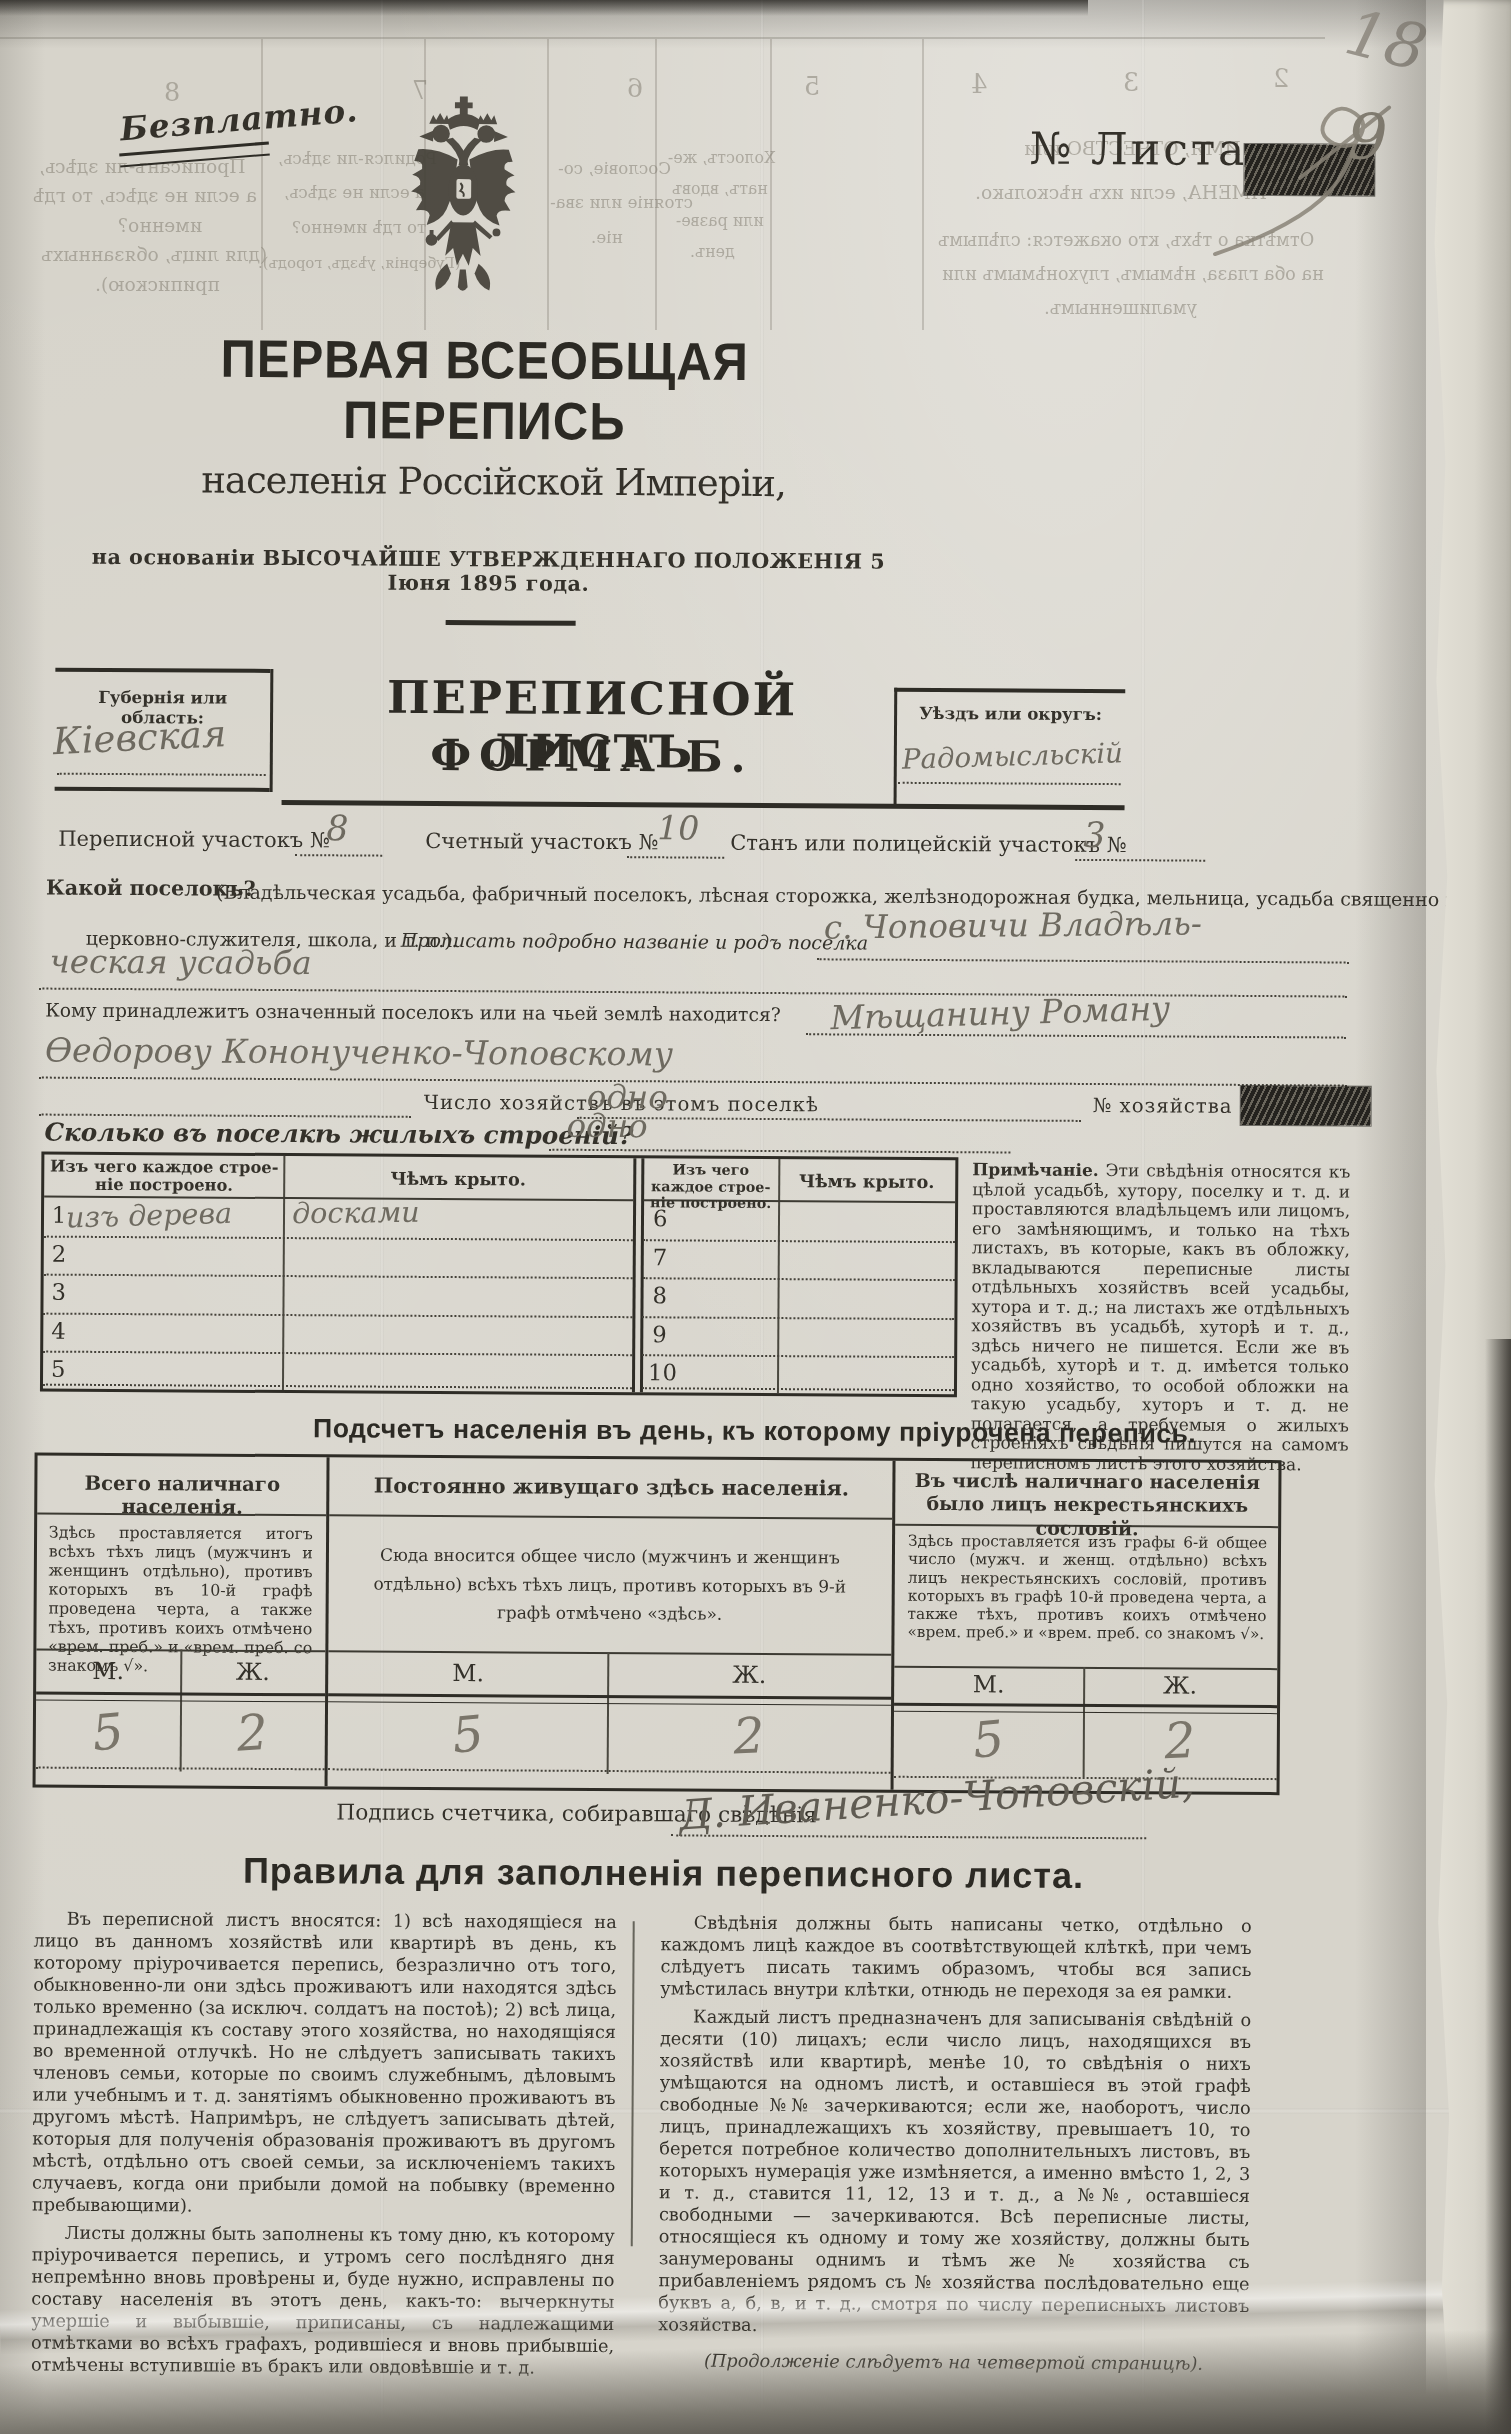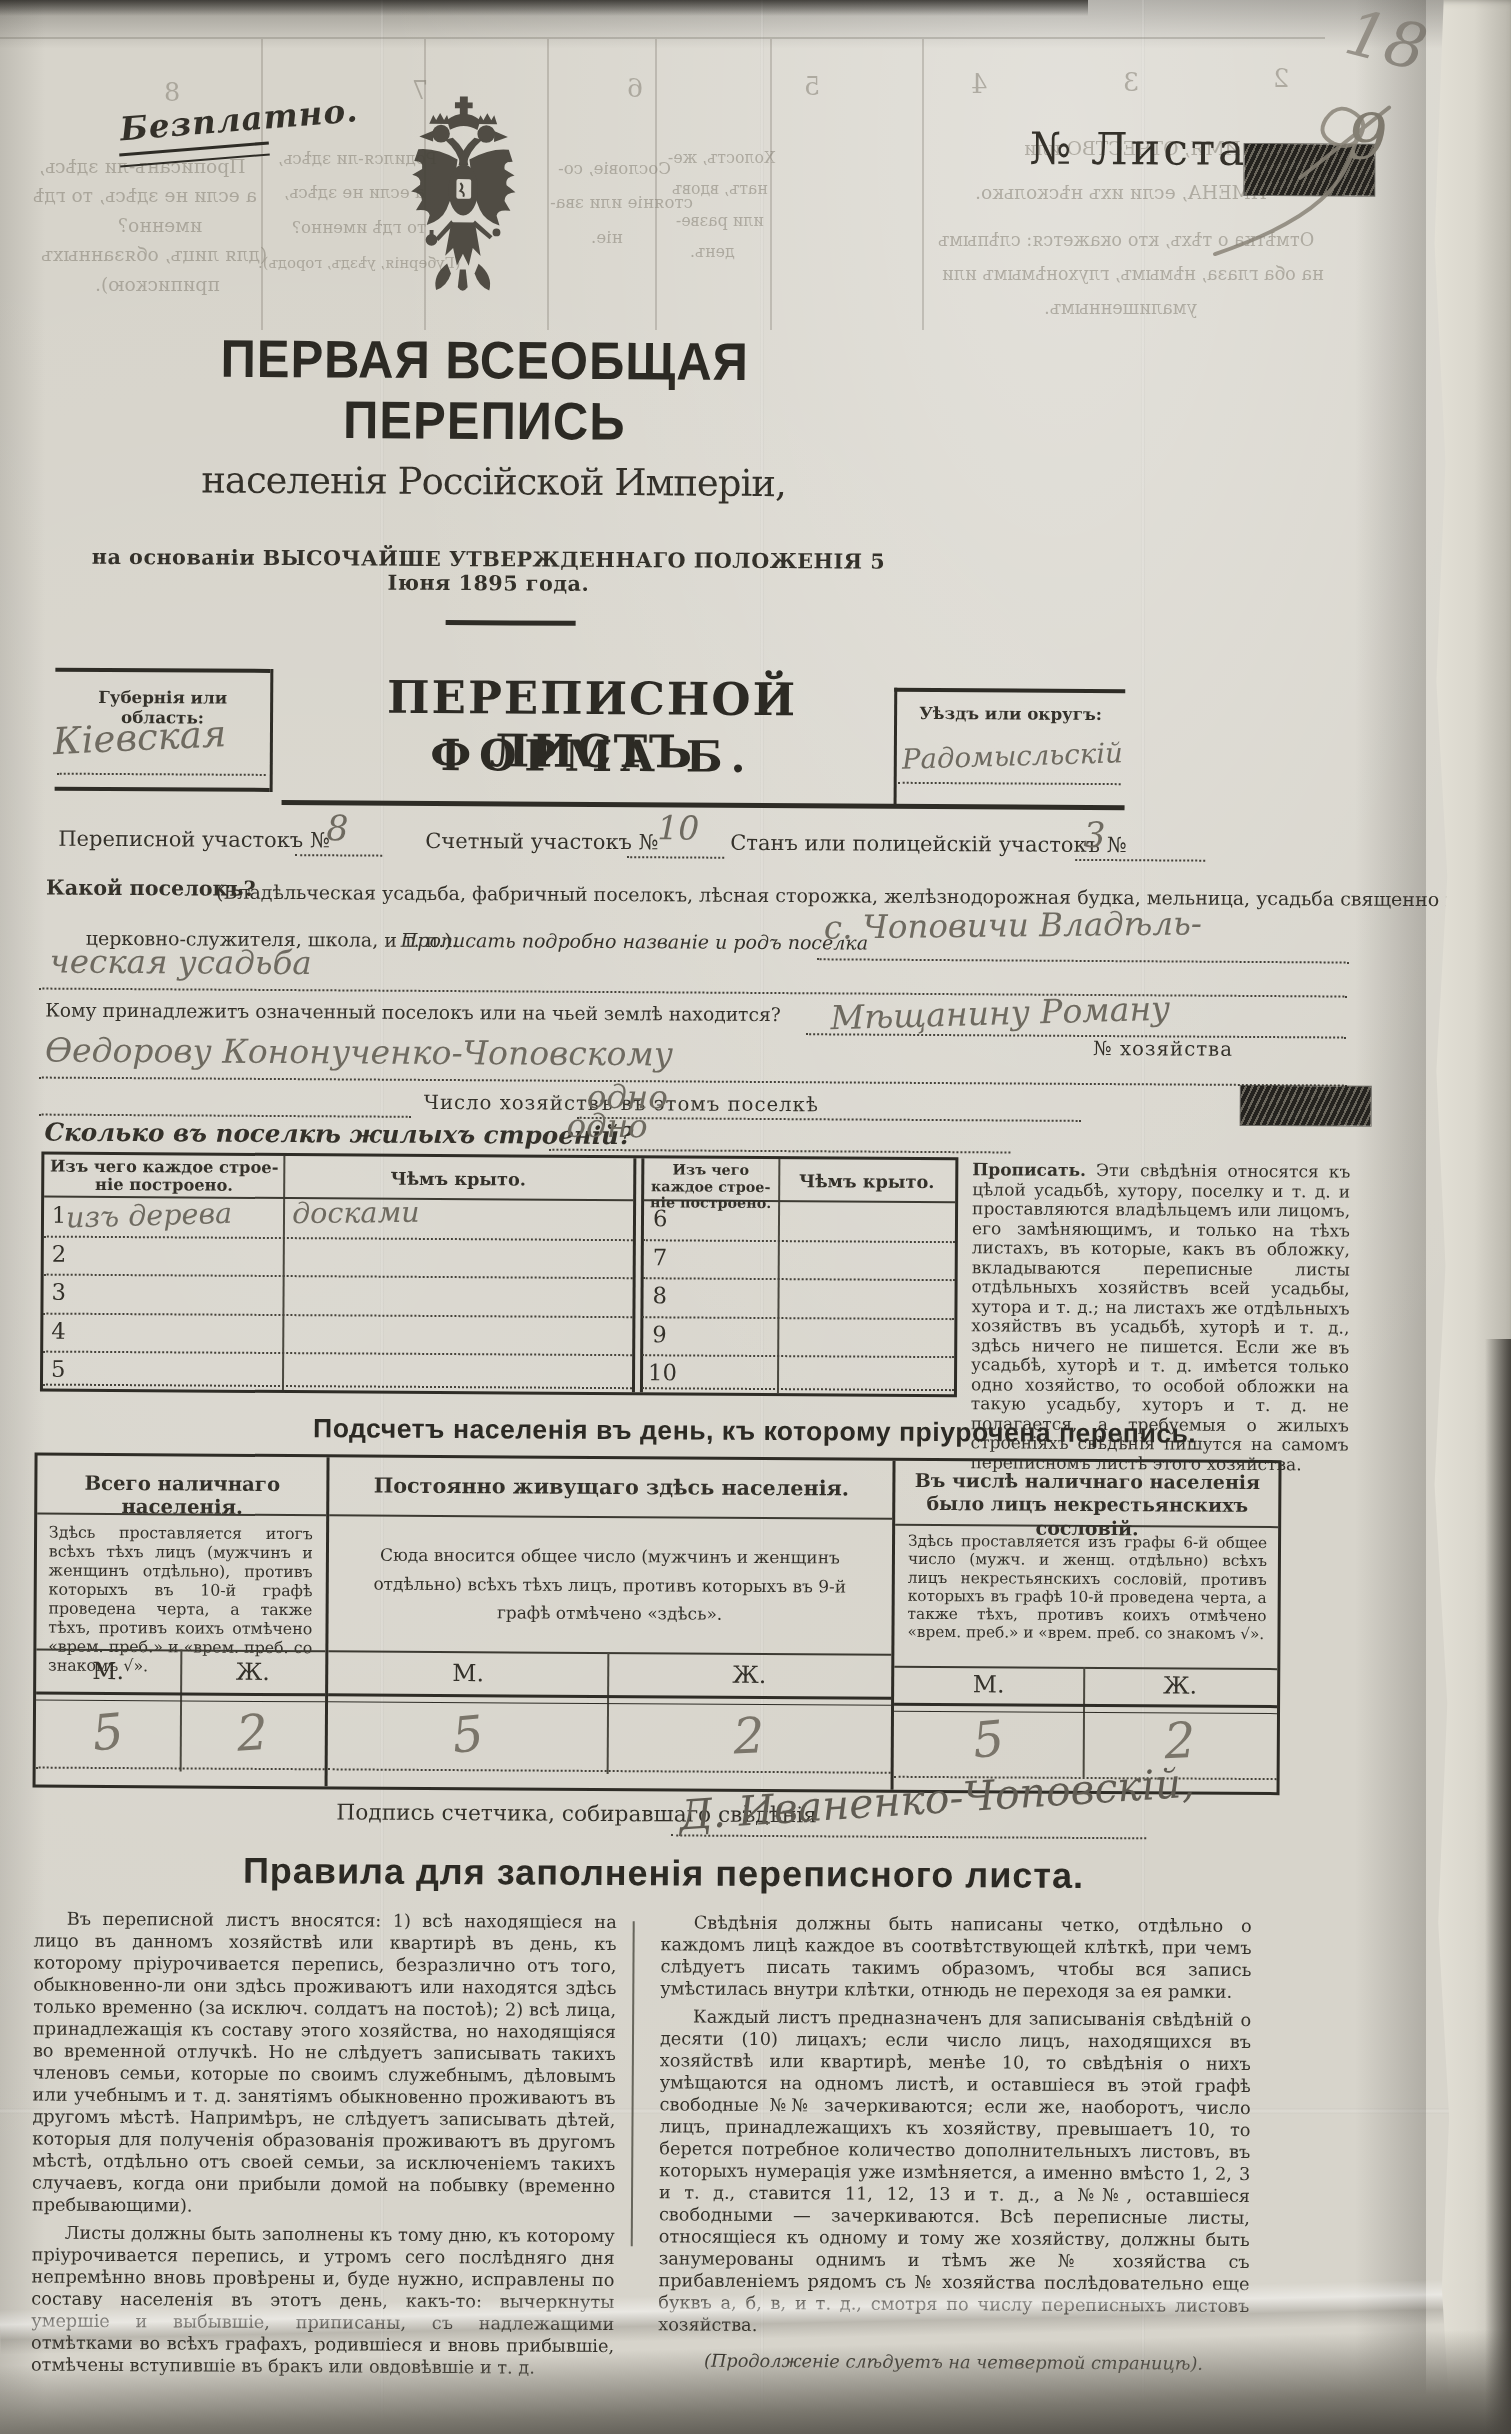--- a/index.html
+++ b/index.html
@@ -179,21 +179,21 @@
     <span class="abs serif" style="left:47px;top:1003px;font-size:18.7px;">Кому принадлежитъ означенный поселокъ или на чьей землѣ находится?</span>
     <span class="hw" style="position:absolute;left:832px;top:991px;font-size:33px;transform:rotate(-2deg);">Мѣщанину Роману</span>
     <div class="dot" style="left:808px;top:1032px;width:540px;"></div>
     <span class="hw" style="position:absolute;left:47px;top:1034px;font-size:33px;">Ѳедорову Кононученко-Чоповскому</span>
     <div class="dot" style="left:41px;top:1080px;width:1308px;"></div>
 
     <div class="dot" style="left:41px;top:1117px;width:372px;"></div>
     <span class="abs serif" style="left:426px;top:1092px;font-size:19.7px;letter-spacing:1px;">Число хозяйствъ въ этомъ поселкѣ</span>
     <span class="hw" style="position:absolute;left:589px;top:1078px;font-size:32.5px;">одно</span>
     <div class="dot" style="left:579px;top:1117px;width:504px;"></div>
-    <span class="abs serif" style="left:1095px;top:1034px;font-size:19.7px;letter-spacing:1px;">№ хозяйства</span>
+    <span class="abs serif" style="left:1095px;top:1091px;font-size:19.7px;letter-spacing:1px;">№ хозяйства</span>
     <div class="hatch" style="left:1243px;top:1082px;width:130px;height:39px;"></div>
 
     <span class="abs serif b i" style="left:47px;top:1121px;font-size:24.6px;">Сколько въ поселкѣ жилыхъ строеній?</span>
     <span class="hw" style="position:absolute;left:569px;top:1107px;font-size:32.5px;">одно</span>
     <div class="dot" style="left:552px;top:1149px;width:461px;"></div>
 
     <div class="abs" style="left:44px;top:1155px;width:911px;height:234px;border:3.4px solid #2e2c26;">
       <div class="vrt" style="left:239px;top:0;height:100%;"></div>
       <div class="vr" style="left:589px;top:0;height:100%;width:2.5px;"></div>
       <div class="vr" style="left:597px;top:0;height:100%;width:2.5px;"></div>
@@ -227,21 +227,21 @@
       <div class="dot" style="left:0;top:196px;width:589px;"></div>
         <div class="dot" style="left:599px;top:196px;width:312px;"></div>
       <div class="dot" style="left:0;top:229px;width:589px;"></div>
         <div class="dot" style="left:599px;top:229px;width:312px;"></div>
 
       <span class="hw" style="position:absolute;left:21.7px;top:43px;font-size:28.6px;transform:rotate(-2deg);">изъ дерева</span>
       <span class="hw" style="position:absolute;left:248px;top:39px;font-size:28.6px;transform:rotate(-1deg);">досками</span>
     </div>
 
     <div class="abs" style="left:975px;top:1158px;width:378px;font-size:17px;line-height:19.5px;">
-      <p class="noteP"><b>Прописать.</b>
+      <p class="noteP"><b>Примѣчаніе.</b>
       <span>Эти свѣдѣнія относятся къ цѣлой усадьбѣ, хутору, поселку и т. д. и проставляются владѣльцемъ или лицомъ, его замѣняющимъ, и только на тѣхъ листахъ, въ которые, какъ въ обложку, вкладываются переписные листы отдѣльныхъ хозяйствъ всей усадьбы, хутора и т. д.; на листахъ же отдѣльныхъ хозяйствъ въ усадьбѣ, хуторѣ и т. д., здѣсь ничего не пишется. Если же въ усадьбѣ, хуторѣ и т. д. имѣется только одно хозяйство, то особой обложки на такую усадьбу, хуторъ и т. д. не полагается, а требуемыя о жилыхъ строеніяхъ свѣдѣнія пишутся на самомъ переписномъ листѣ этого хозяйства.</span></p>
     </div>
 
     <div class="abs sans b center" style="left:296px;top:1415px;width:926px;font-size:26.6px;letter-spacing:0.5px;color:#2c2a24;">Подсчетъ населенія въ день, къ которому пріурочена перепись.</div>
 
     <div class="abs" style="left:39px;top:1456px;width:1241px;height:329px;border:3.9px solid #2e2c26;">
       <div class="vr" style="left:289px;top:0;height:100%;"></div>
       <div class="vr" style="left:855px;top:0;height:100%;"></div>
       <div class="thin" style="left:0;top:57px;width:289px;"></div>
       <div class="thin" style="left:292px;top:57px;width:563px;"></div>

